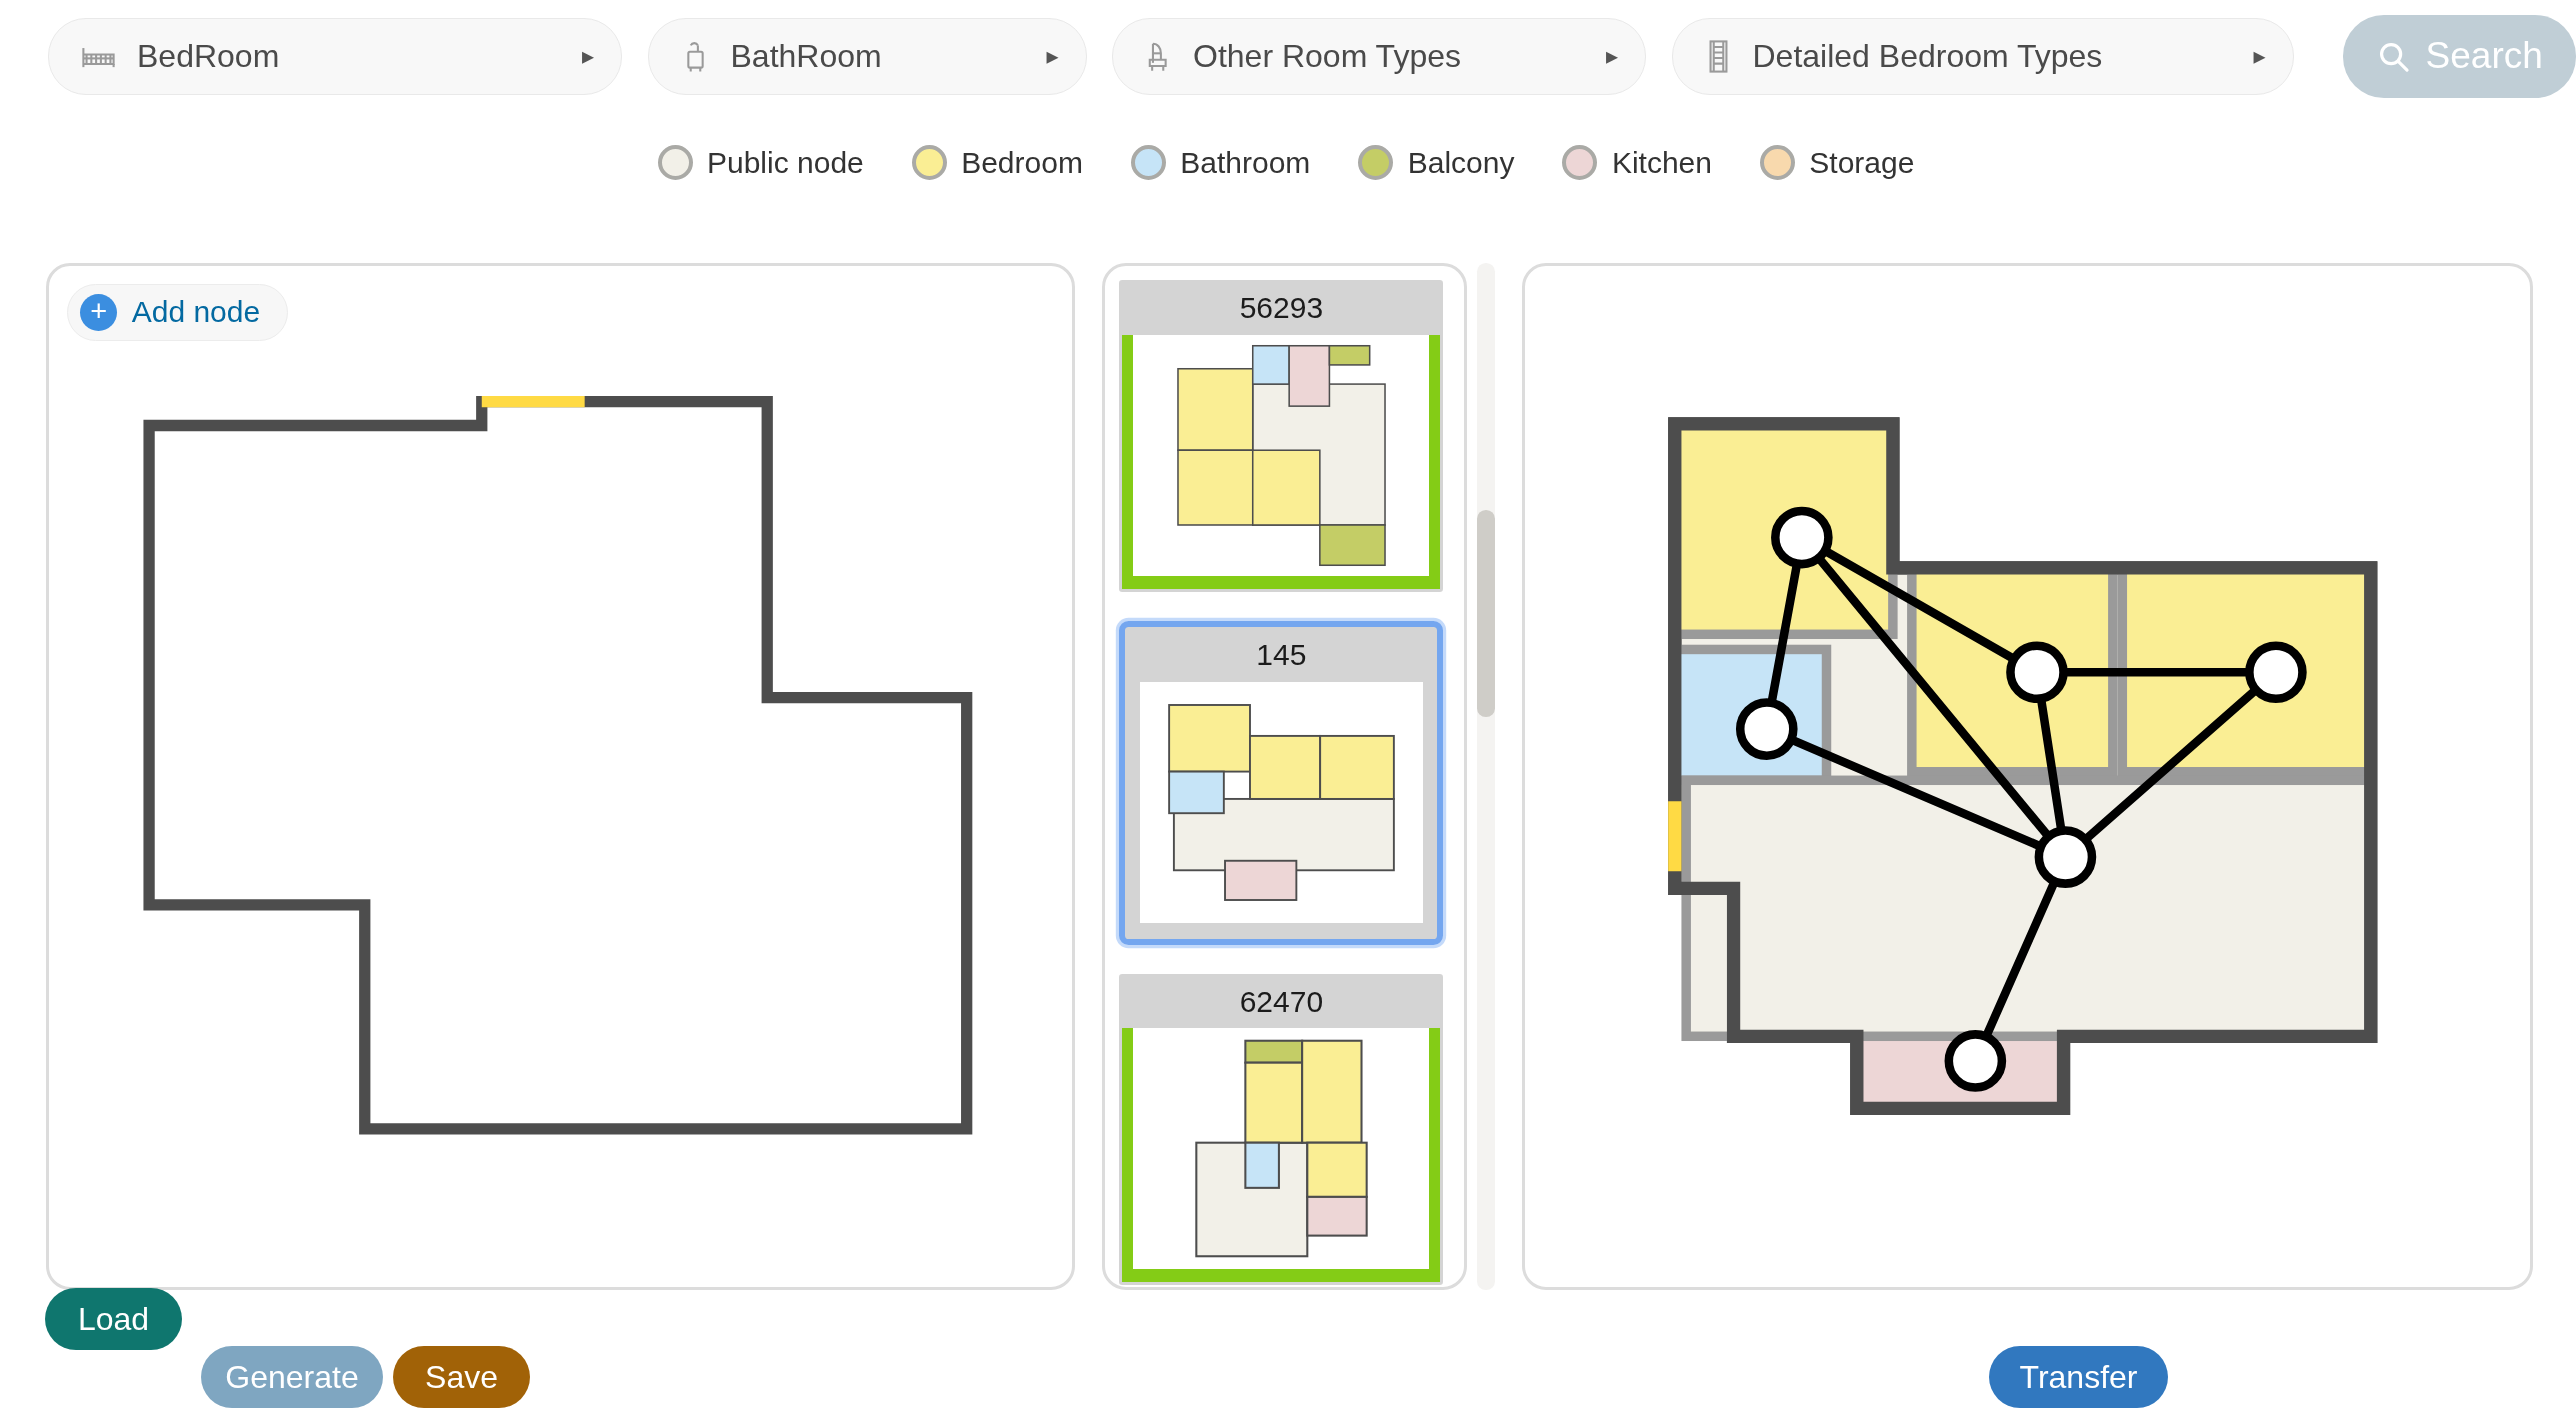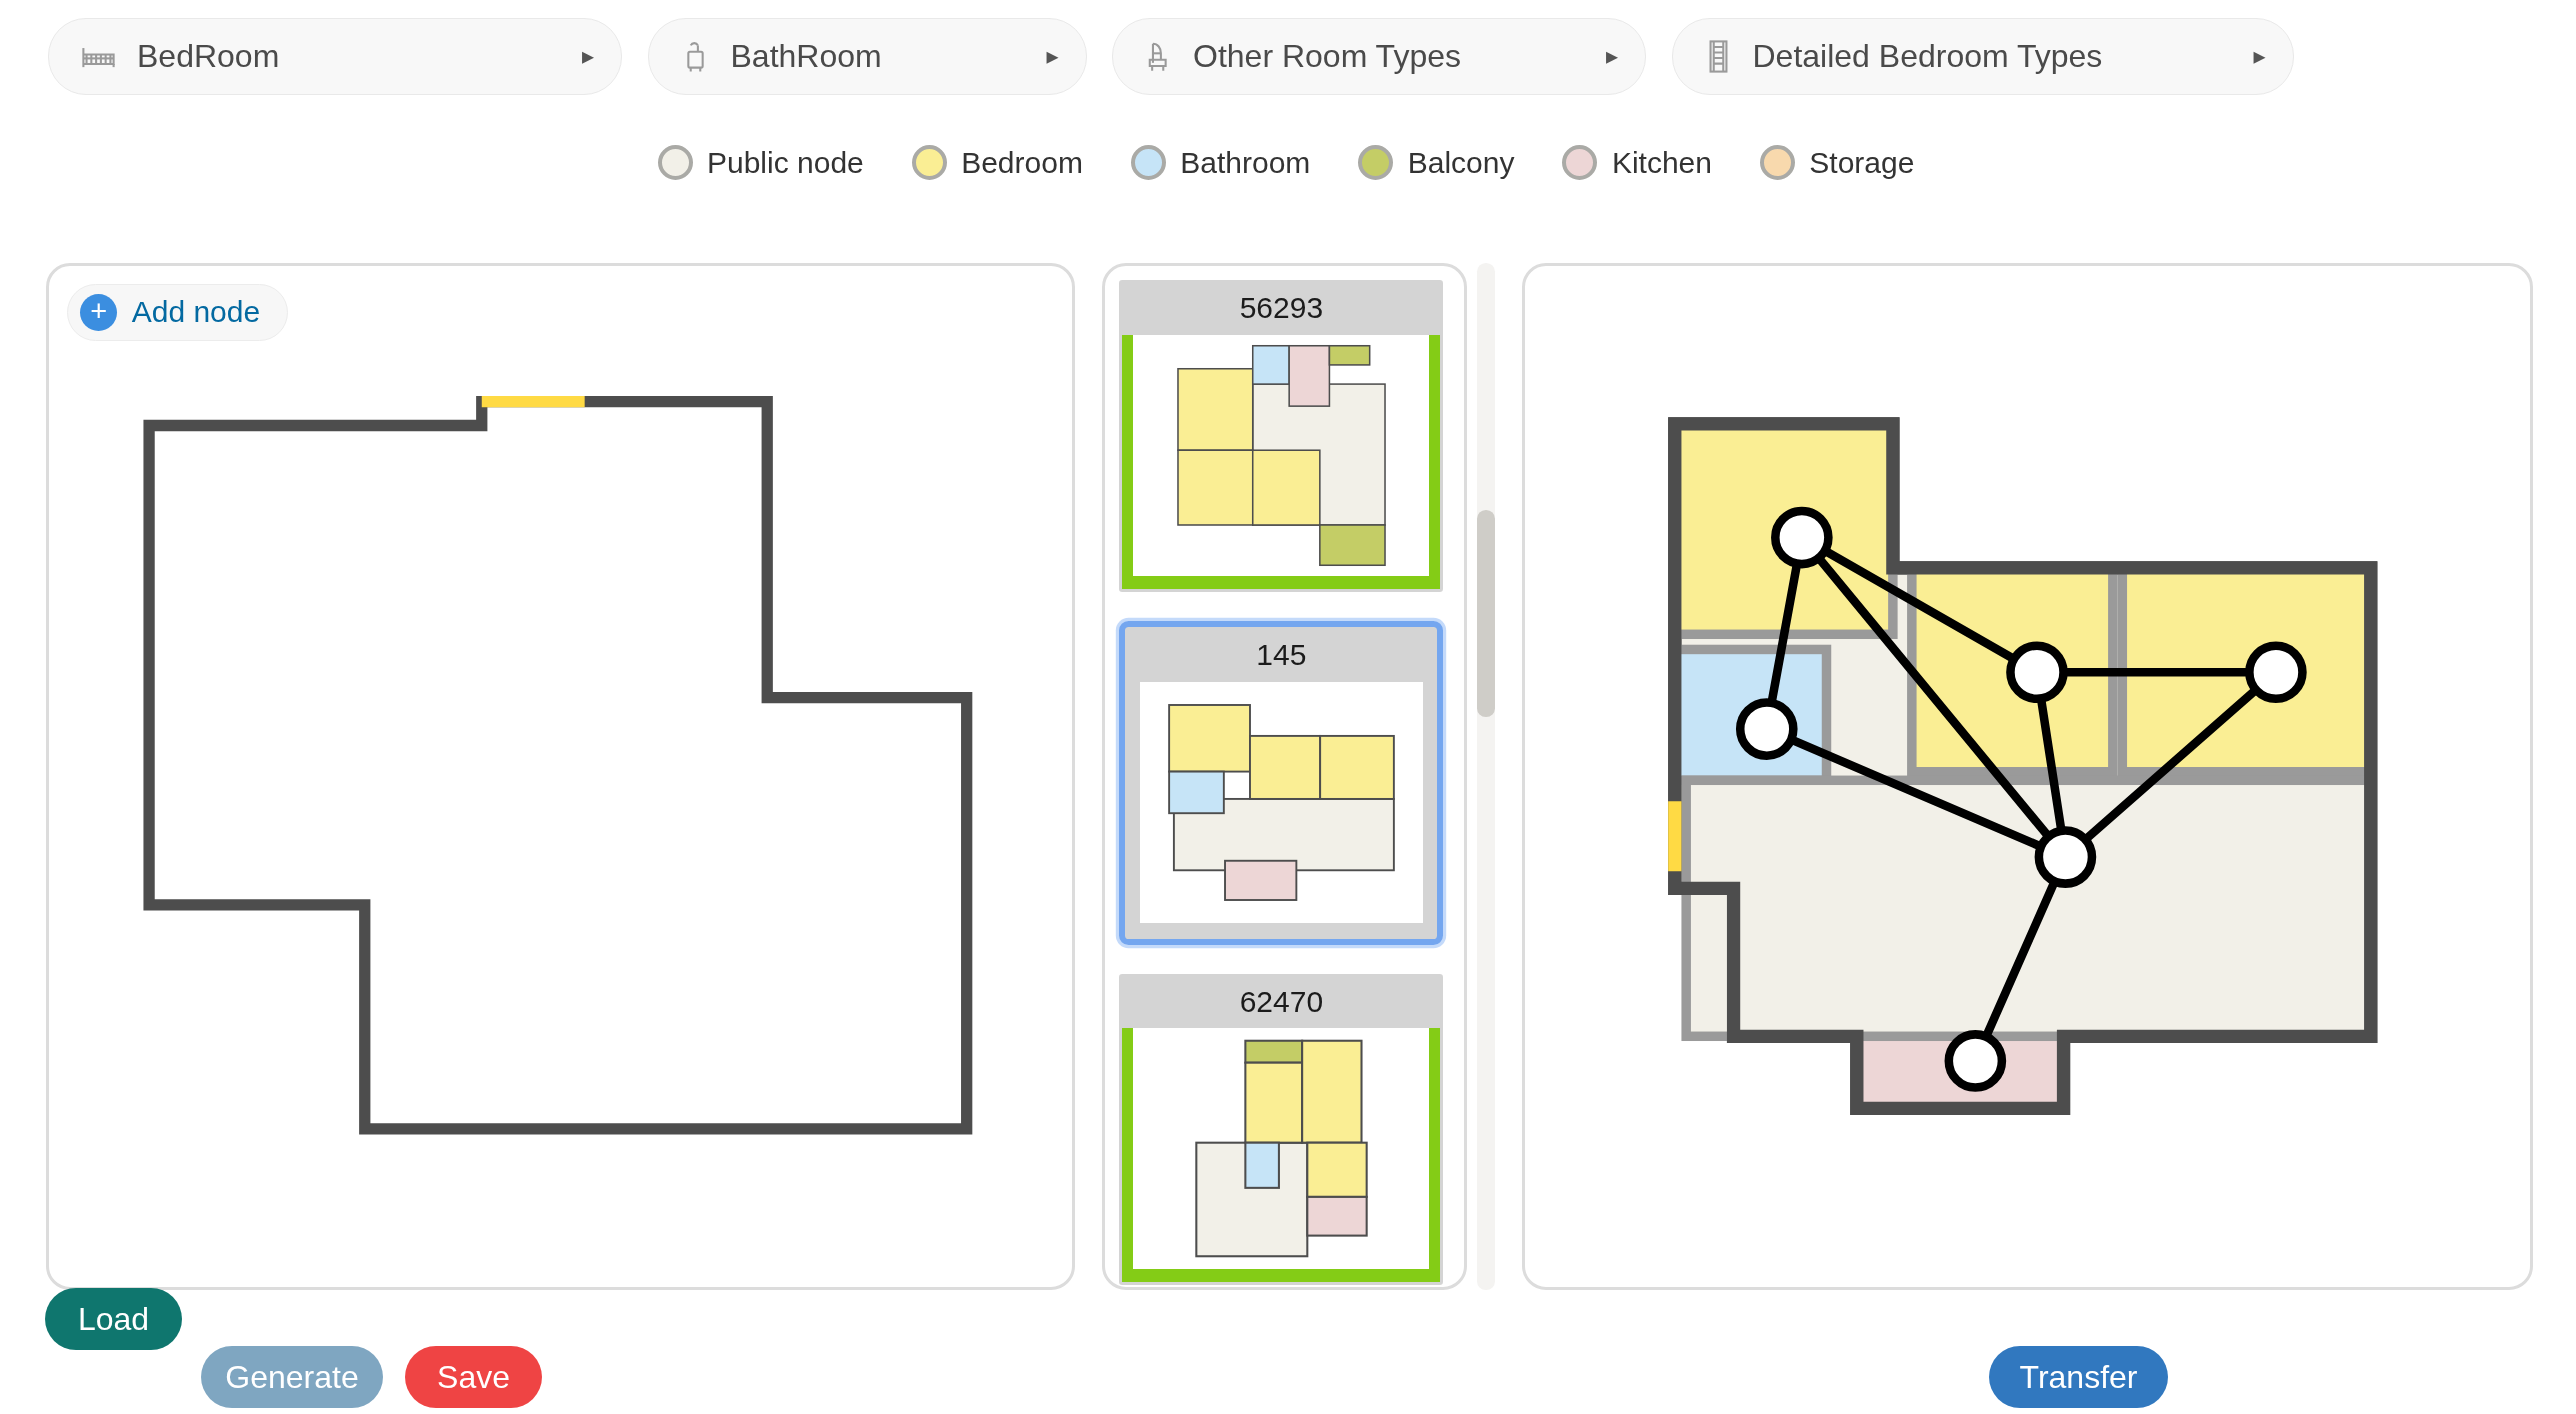--- a/index.html
+++ b/index.html
@@ -188,21 +188,21 @@
     height: 62px;
     border: none;
     border-radius: 31px;
     color: #ffffff;
     font-size: 32px;
     cursor: pointer;
     font-family: "Liberation Sans", sans-serif;
   }
   #btn-load     { left: 45px;   top: 1288px; width: 137px; background: #0f766e; text-align: center; }
   #btn-generate { left: 201px;  top: 1346px; width: 182px; background: #7fa6c1; }
-  #btn-save     { left: 405px;  top: 1346px; width: 137px; background: #ef4444; }
+  #btn-save     { left: 393px;  top: 1346px; width: 137px; background: #a16207; }
   #btn-transfer { left: 1989px; top: 1346px; width: 179px; background: #3178bf; }
 
   .svg-canvas { position: absolute; left: 0; top: 0; }
 </style>
 </head>
 <body>
 
 <div id="toolbar">
 
   <div class="dropdown" id="dd-bedroom">
@@ -251,20 +251,29 @@
       <g fill="none" stroke="#9a9a9a" stroke-width="2.6">
         <rect x="7" y="4" width="20" height="38"></rect>
         <path d="M11 4 L11 42 M23 4 L23 42"></path>
         <path d="M11 11 L23 11 M11 18 L23 18 M11 25 L23 25 M11 32 L23 32"></path>
       </g>
     </svg>
     <span class="dd-label">Detailed Bedroom Types</span>
     <span class="caret">▸</span>
   </div>
 
+  <button id="search-button">
+    <svg width="35" height="35" viewBox="0 0 44 44">
+      <g fill="none" stroke="#ffffff" stroke-width="4">
+        <circle cx="19" cy="19" r="12"></circle>
+        <path d="M28 28 L39 39" stroke-linecap="round"></path>
+      </g>
+    </svg>
+    <span>Search</span>
+  </button>
 </div>
 
 <div id="legend">
     <div class="legend-item">
       <span class="legend-dot" style="background: rgb(242, 240, 232); border-color: rgb(170, 170, 166);"></span>
       <span>Public node</span>
     </div>
     <div class="legend-item">
       <span class="legend-dot" style="background: rgb(250, 238, 148); border-color: rgb(170, 170, 166);"></span>
       <span>Bedroom</span>

